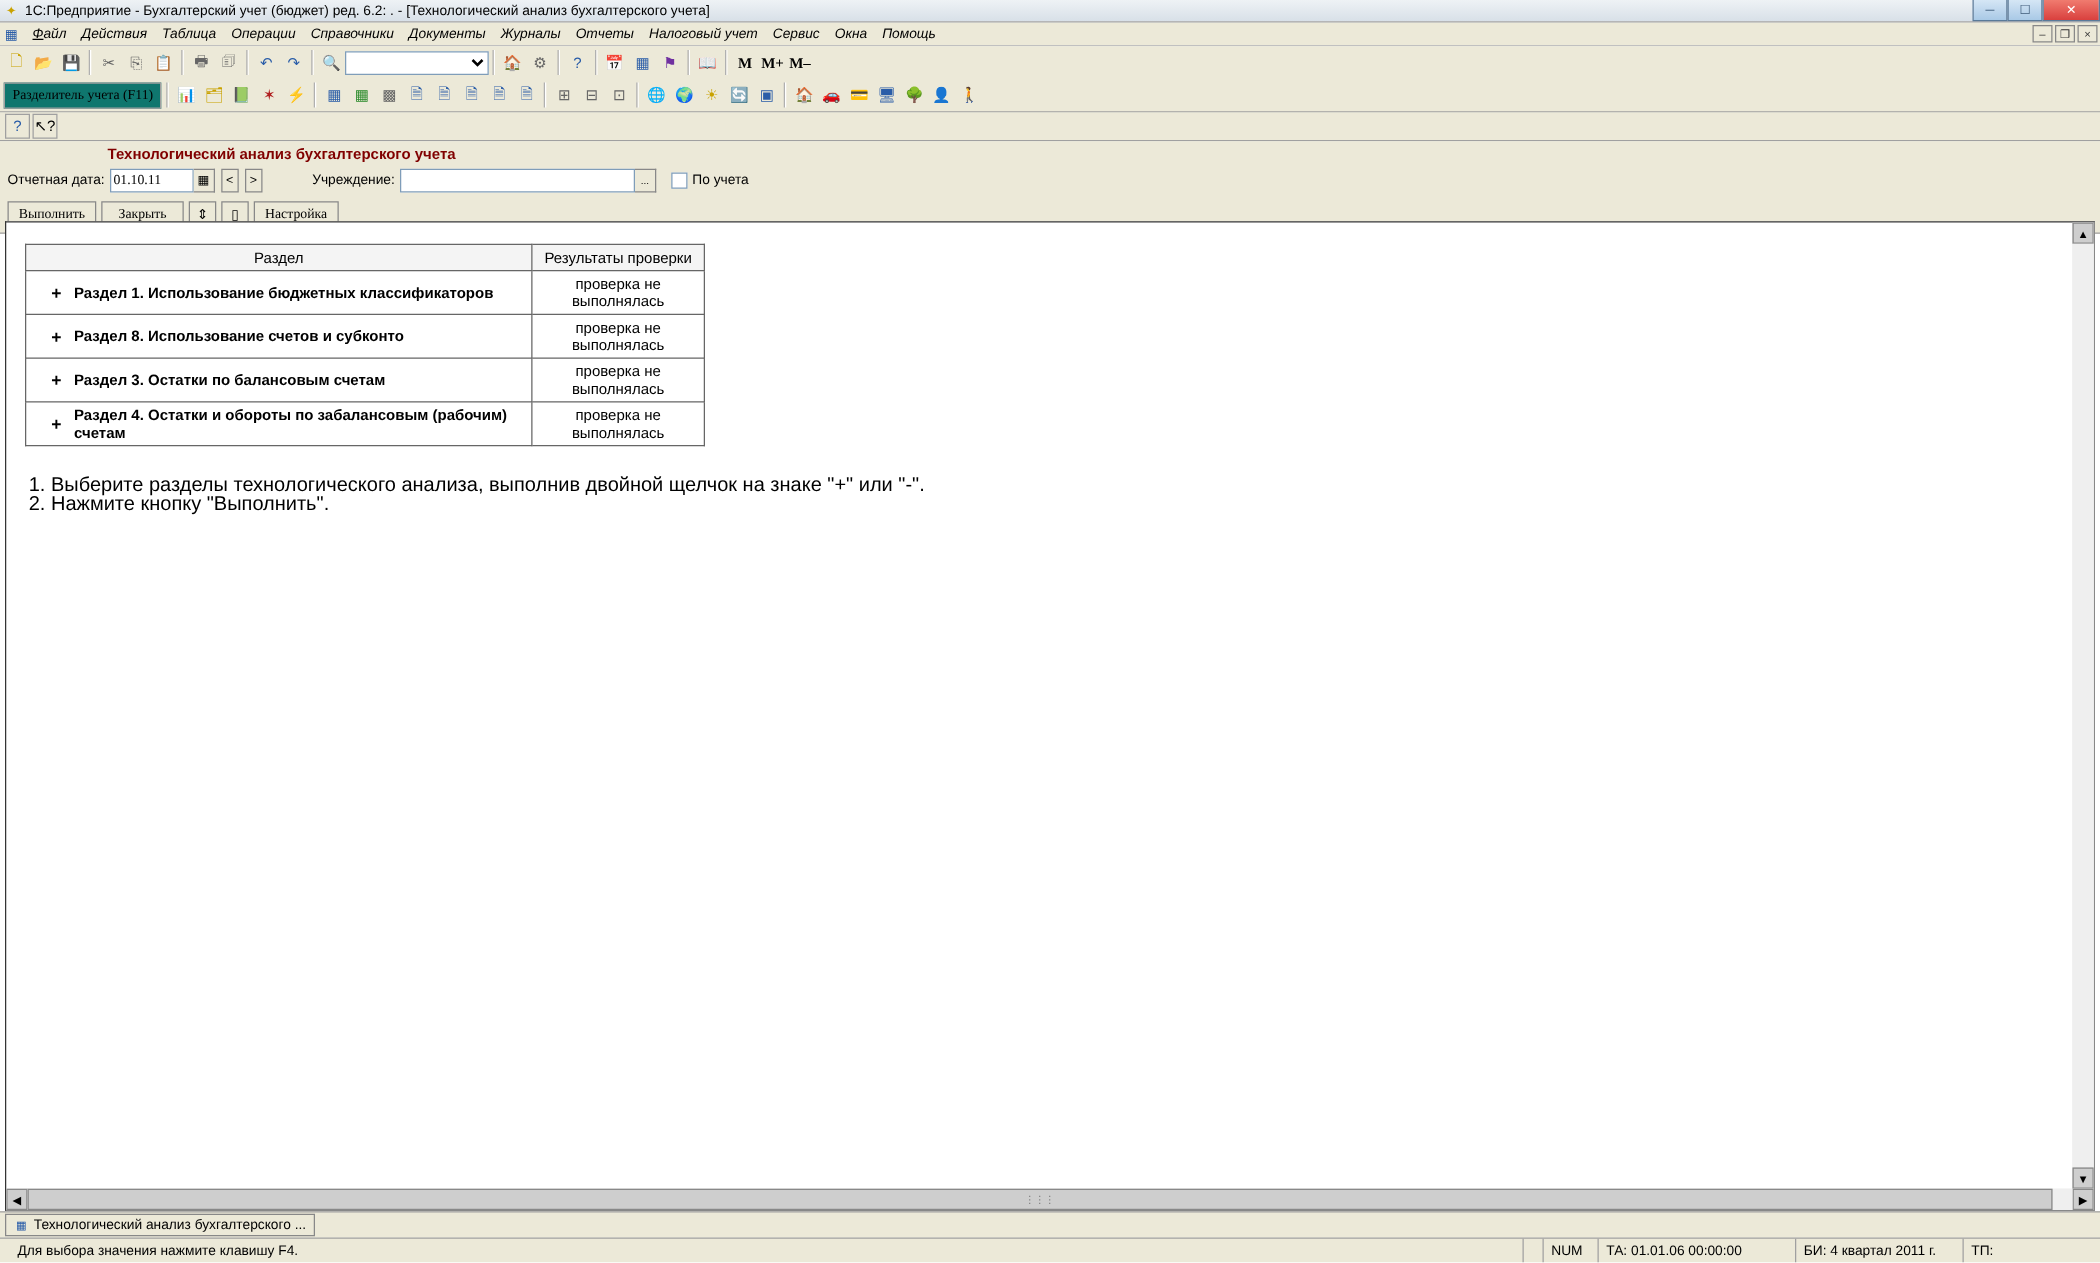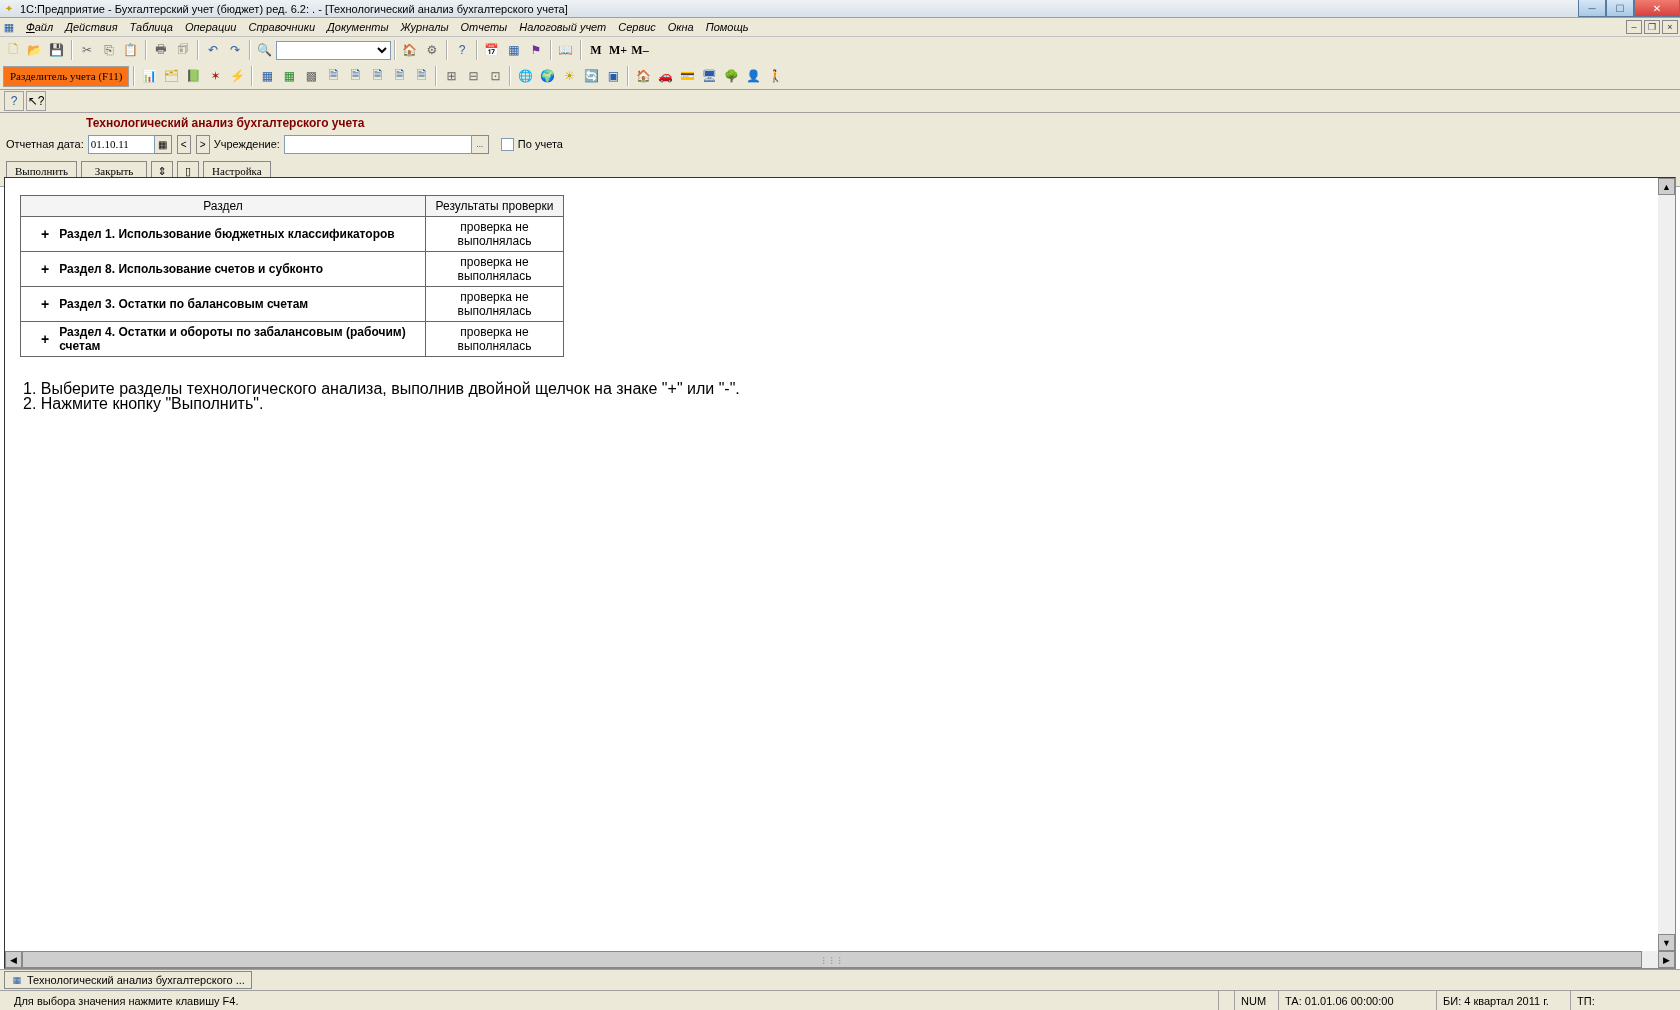--- a/index.html
+++ b/index.html
@@ -20,37 +20,37 @@
 .menu-item u { text-decoration:underline; }
 .mdi-btns { margin-left:auto; display:flex; gap:2px; }
 .mdi-btn { width:16px; height:14px; border:1px solid #888; background:#ece9d8; display:flex; align-items:center; justify-content:center; font-size:9px; color:#333; }
 
 
 .toolbar-area { background:#ece9d8; border-bottom:1px solid #a0a0a0; }
 .toolbar-row { height:26px; display:flex; align-items:center; padding:0 2px; }
 .tb-sep { width:2px; height:20px; border-left:1px solid #b0b0b0; border-right:1px solid #fff; margin:0 3px; }
 .tb-btn { width:20px; height:20px; margin:0 1px; display:flex; align-items:center; justify-content:center; border:1px solid transparent; cursor:default; font-size:12px; }
 .tb-combo { width:115px; height:19px; border:1px solid #7f9db9; background:#fff; font-size:11px; }
-.tb-text-btn { height:21px; padding:0 6px; border:1px solid #a0a0a0; background:#f97316; margin:0 1px; display:flex; align-items:center; font-family:Tahoma; }
+.tb-text-btn { height:21px; padding:0 6px; border:1px solid #a0a0a0; background:#0f766e; margin:0 1px; display:flex; align-items:center; font-family:Tahoma; }
 .mem-btn { font-family:"Times New Roman",serif; font-weight:bold; font-size:12px; width:20px; height:20px; display:flex; align-items:center; justify-content:center; margin:0 1px; color:#000; }
 
 
 .toolbar-help { height:23px; display:flex; align-items:center; padding:0 3px; background:#ece9d8; border-bottom:1px solid #a0a0a0; }
 
 
 .form-area { background:#ece9d8; border-bottom:1px solid #a0a0a0; padding:2px 6px; }
 .form-title-row { height:16px; display:flex; align-items:center; }
 .form-title { color:#800000; font-weight:bold; font-size:12px; margin-left:80px; }
 .form-row1 { height:22px; display:flex; align-items:center; gap:4px; margin-top:2px; }
 .form-label { color:#000; }
 .date-box { display:flex; align-items:center; }
 .date-input { width:67px; height:19px; border:1px solid #7f9db9; background:#fff; padding:0 2px; font-family:Tahoma; font-size:11px; }
 .date-cal { width:17px; height:19px; border:1px solid #888; border-left:none; background:#ece9d8; display:flex; align-items:center; justify-content:center; font-size:10px; }
 .spin-btn { width:14px; height:19px; border:1px solid #888; background:#ece9d8; display:flex; align-items:center; justify-content:center; font-size:10px; margin-left:1px; }
-.inst-box { display:flex; align-items:center; }
+.inst-box { display:flex; align-items:center; margin-left:36px; }
 .inst-input { width:188px; height:19px; border:1px solid #7f9db9; background:#fff; margin-left:4px; }
 .inst-pick { width:17px; height:19px; border:1px solid #888; border-left:none; background:#ece9d8; display:flex; align-items:center; justify-content:center; font-size:8px; }
 .chk-row { display:flex; align-items:center; margin-left:8px; }
 .chk { width:13px; height:13px; border:1px solid #7f9db9; background:#fff; margin-right:4px; }
 .form-row2 { height:26px; display:flex; align-items:center; gap:4px; margin-top:3px; }
 .form-btn { height:21px; border:1px solid #888; background:#ece9d8; padding:0 8px; font-family:Tahoma; font-size:11px; cursor:default; min-width:66px; text-align:center; }
 .icon-btn { height:21px; width:22px; border:1px solid #888; background:#ece9d8; display:flex; align-items:center; justify-content:center; }
 
 
 .doc-area { position:absolute; top:177px; left:4px; right:4px; bottom:41px; background:#fff; border:1px inset #888; overflow:hidden; }

